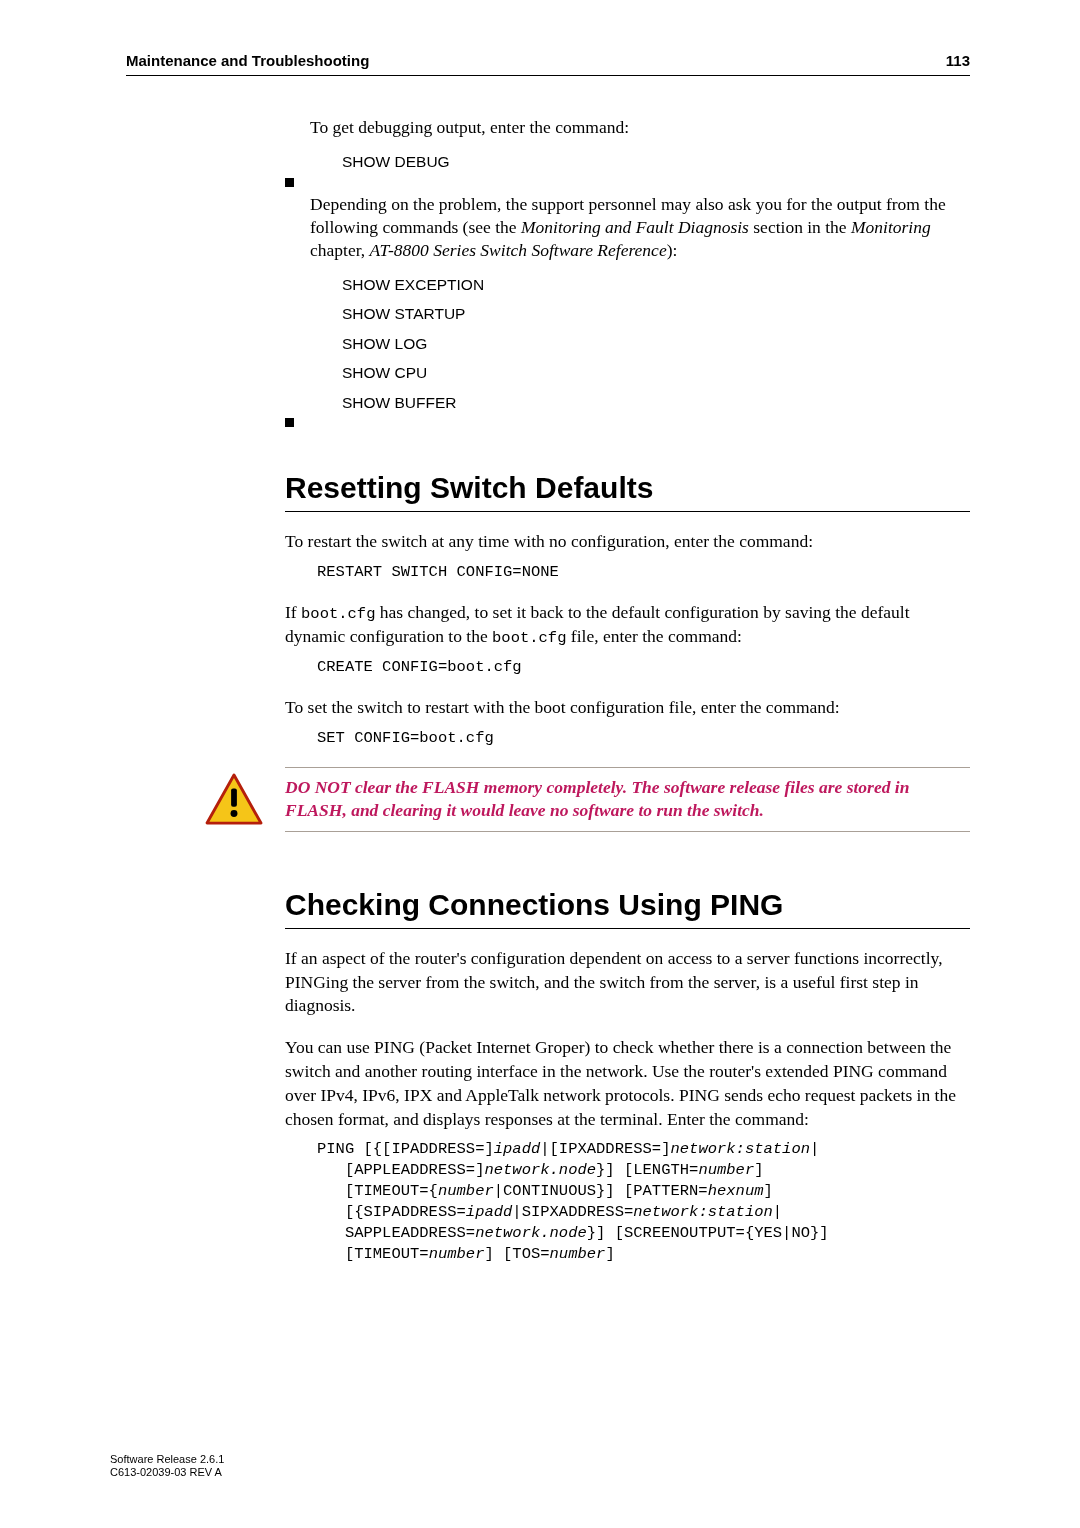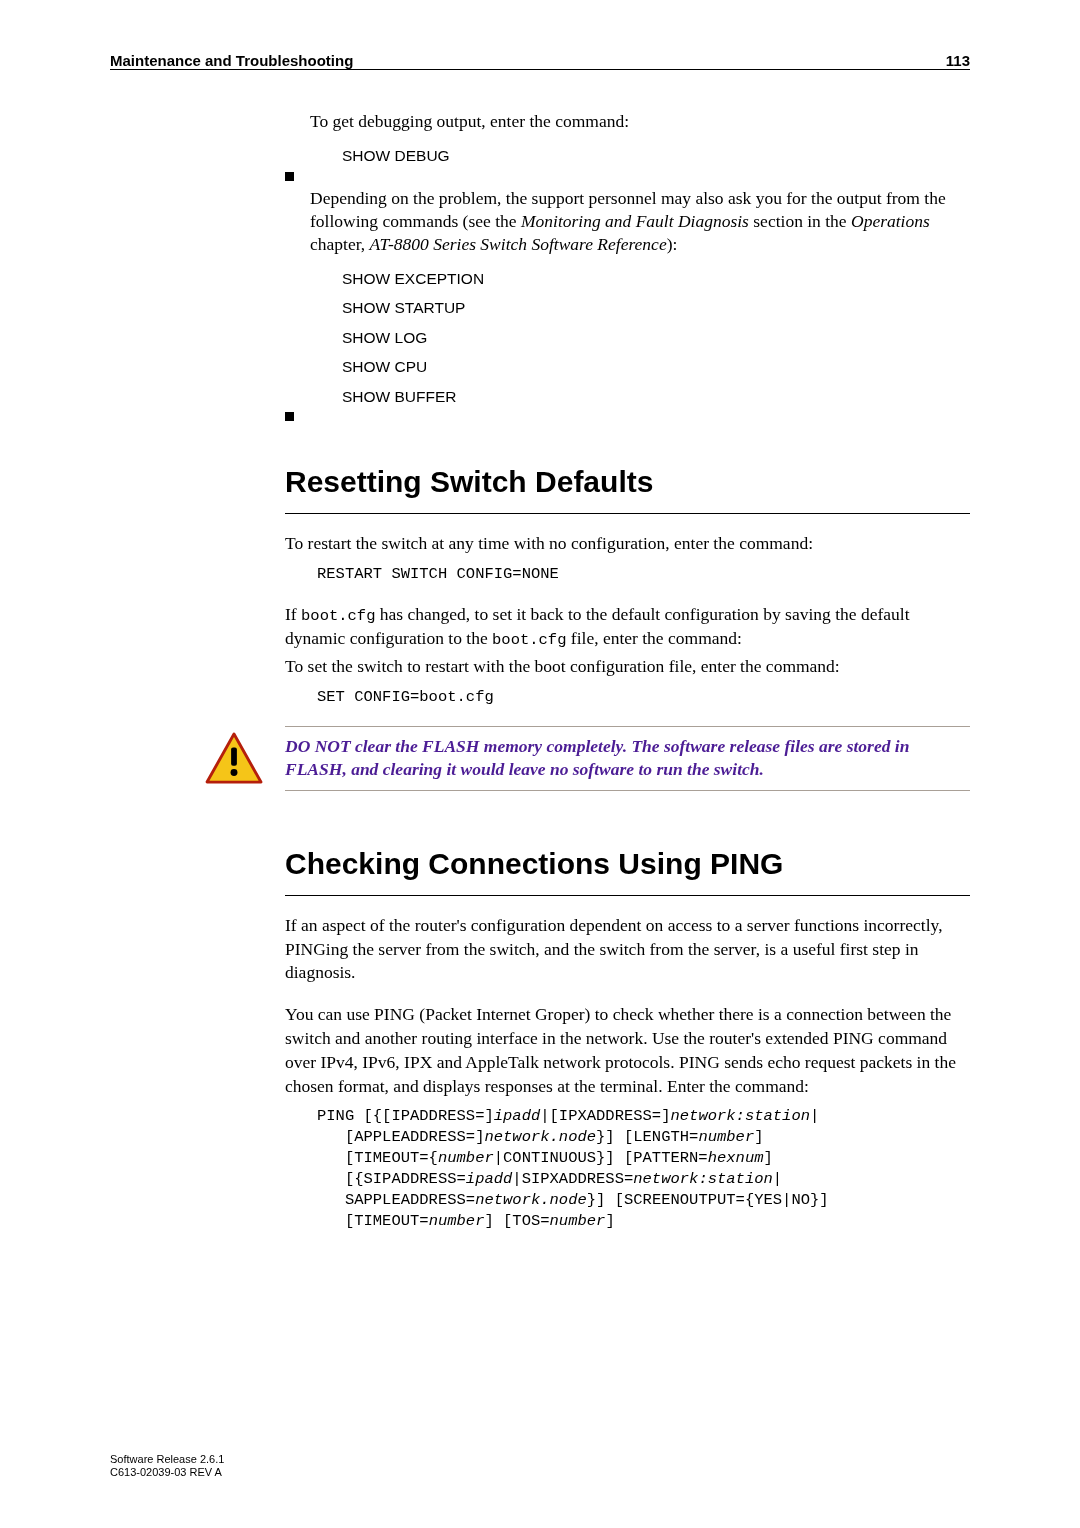--- a/index.html
+++ b/index.html
@@ -10,21 +10,23 @@
     width: 1080px;
     height: 1528px;
     position: relative;
     padding: 52px 110px 40px 110px;
   }
   .header {
     display: flex;
     justify-content: space-between;
     align-items: baseline;
     border-bottom: 1.2px solid #000;
+    padding-bottom: 6px;
     margin-bottom: 40px;
+    margin-left: 16px;
   }
   .header-title {
     font-family: Arial, "Helvetica Neue", Helvetica, sans-serif;
     font-weight: bold;
     font-size: 15px;
   }
   .header-page {
     font-family: Arial, "Helvetica Neue", Helvetica, sans-serif;
     font-weight: bold;
     font-size: 15px;
@@ -65,21 +67,21 @@
     margin-top: 8px;
     margin-bottom: 18px;
     line-height: 1.35;
     white-space: pre;
   }
   h1.section-title {
     font-family: Arial, "Helvetica Neue", Helvetica, sans-serif;
     font-weight: bold;
     font-size: 30px;
     border-bottom: 1.2px solid #000;
-    padding-bottom: 14px;
+    padding-bottom: 6px;
     margin-top: 44px;
     margin-bottom: 18px;
   }
   .body-text {
     font-size: 17.5px;
     line-height: 1.36;
     margin-bottom: 4px;
   }
   .inline-code { font-family: "Courier New", Courier, monospace; font-size: 15.5px; }
   .warning-block {
@@ -95,21 +97,21 @@
     margin-right: 22px;
     flex-shrink: 0;
   }
   .warning-text-wrap {
     flex: 1;
     border-top: 1px solid #a9a097;
     border-bottom: 1px solid #a9a097;
     padding: 8px 0;
   }
   .warning-text {
-    color: #4c1d95;
+    color: #be185d;
     font-style: italic;
     font-weight: bold;
     font-size: 17.5px;
     line-height: 1.35;
   }
   .para-gap { margin-top: 18px; }
   .code-ital { font-style: italic; }
   .footer {
     position: absolute;
     bottom: 48px;
@@ -134,35 +136,36 @@
     <div class="bullet-marker"></div>
     <div class="bullet-text">
       <span>To get debugging output, enter the command:</span>
       <div class="code-block">SHOW DEBUG</div>
     </div>
   </div>
 
   <div class="bullet-item">
     <div class="bullet-marker"></div>
     <div class="bullet-text">
-      <span>Depending on the problem, the support personnel may also ask you for the output from the following commands (see the </span><span class="italic">Monitoring and Fault Diagnosis</span><span> section in the </span><span class="italic">Operations</span><span> chapter, </span><span class="italic">AT-8800 Series Switch Software Reference</span><span>):</span>
+      <span>Depending on the problem, the support personnel may also ask you for the output from the following commands (see the </span><span class="italic">Monitoring and Fault Diagnosis</span><span> section in the </span><span class="italic">Monitoring</span><span> chapter, </span><span class="italic">AT-8800 Series Switch Software Reference</span><span>):</span>
       <div class="code-block">SHOW EXCEPTION
 SHOW STARTUP
 SHOW LOG
 SHOW CPU
 SHOW BUFFER</div>
     </div>
   </div>
 
   <h1 class="section-title">Resetting Switch Defaults</h1>
 
   <p class="body-text">To restart the switch at any time with no configuration, enter the command:</p>
   <div class="code-block-tight">RESTART SWITCH CONFIG=NONE</div>
 
   <p class="body-text"><span>If </span><span class="inline-code">boot.cfg</span><span> has changed, to set it back to the default configuration by saving the default dynamic configuration to the </span><span class="inline-code">boot.cfg</span><span> file, enter the command:</span></p>
+  <div class="code-block-tight">CREATE CONFIG=boot.cfg</div>
 
   <p class="body-text">To set the switch to restart with the boot configuration file, enter the command:</p>
   <div class="code-block-tight">SET CONFIG=boot.cfg</div>
 
   <div class="warning-block">
     <svg class="warning-icon" viewBox="0 0 60 54">
       <polygon points="30,2 58,52 2,52" fill="#f5c518" stroke="#b51f0b" stroke-width="3" stroke-linejoin="round"></polygon>
       <rect x="27" y="16" width="6" height="19" rx="2" fill="#000"></rect>
       <circle cx="30" cy="42" r="3.6" fill="#000"></circle>
     </svg>

